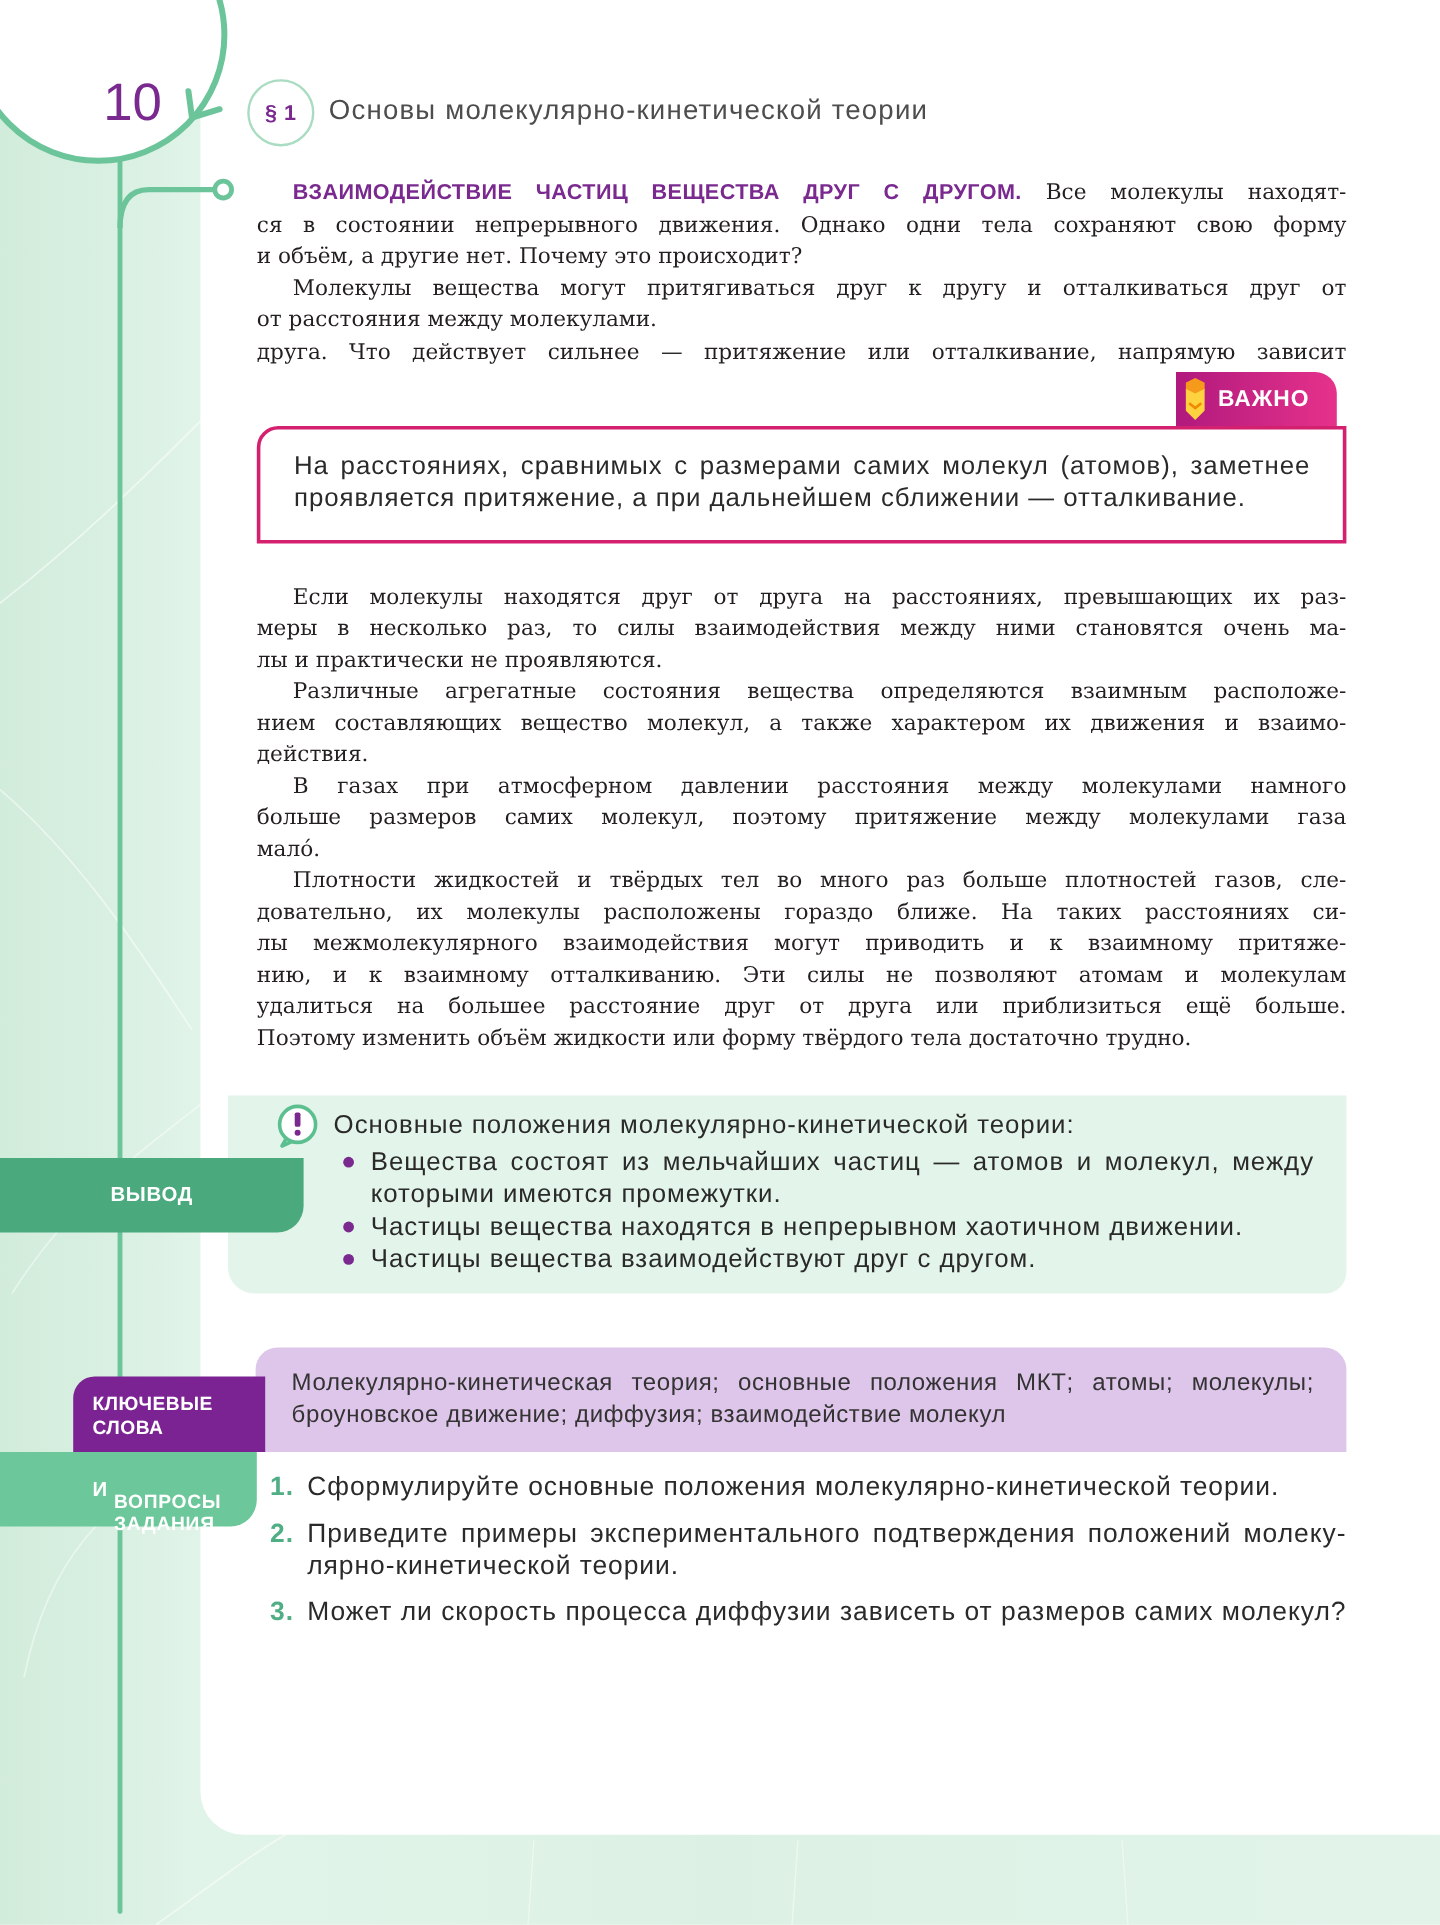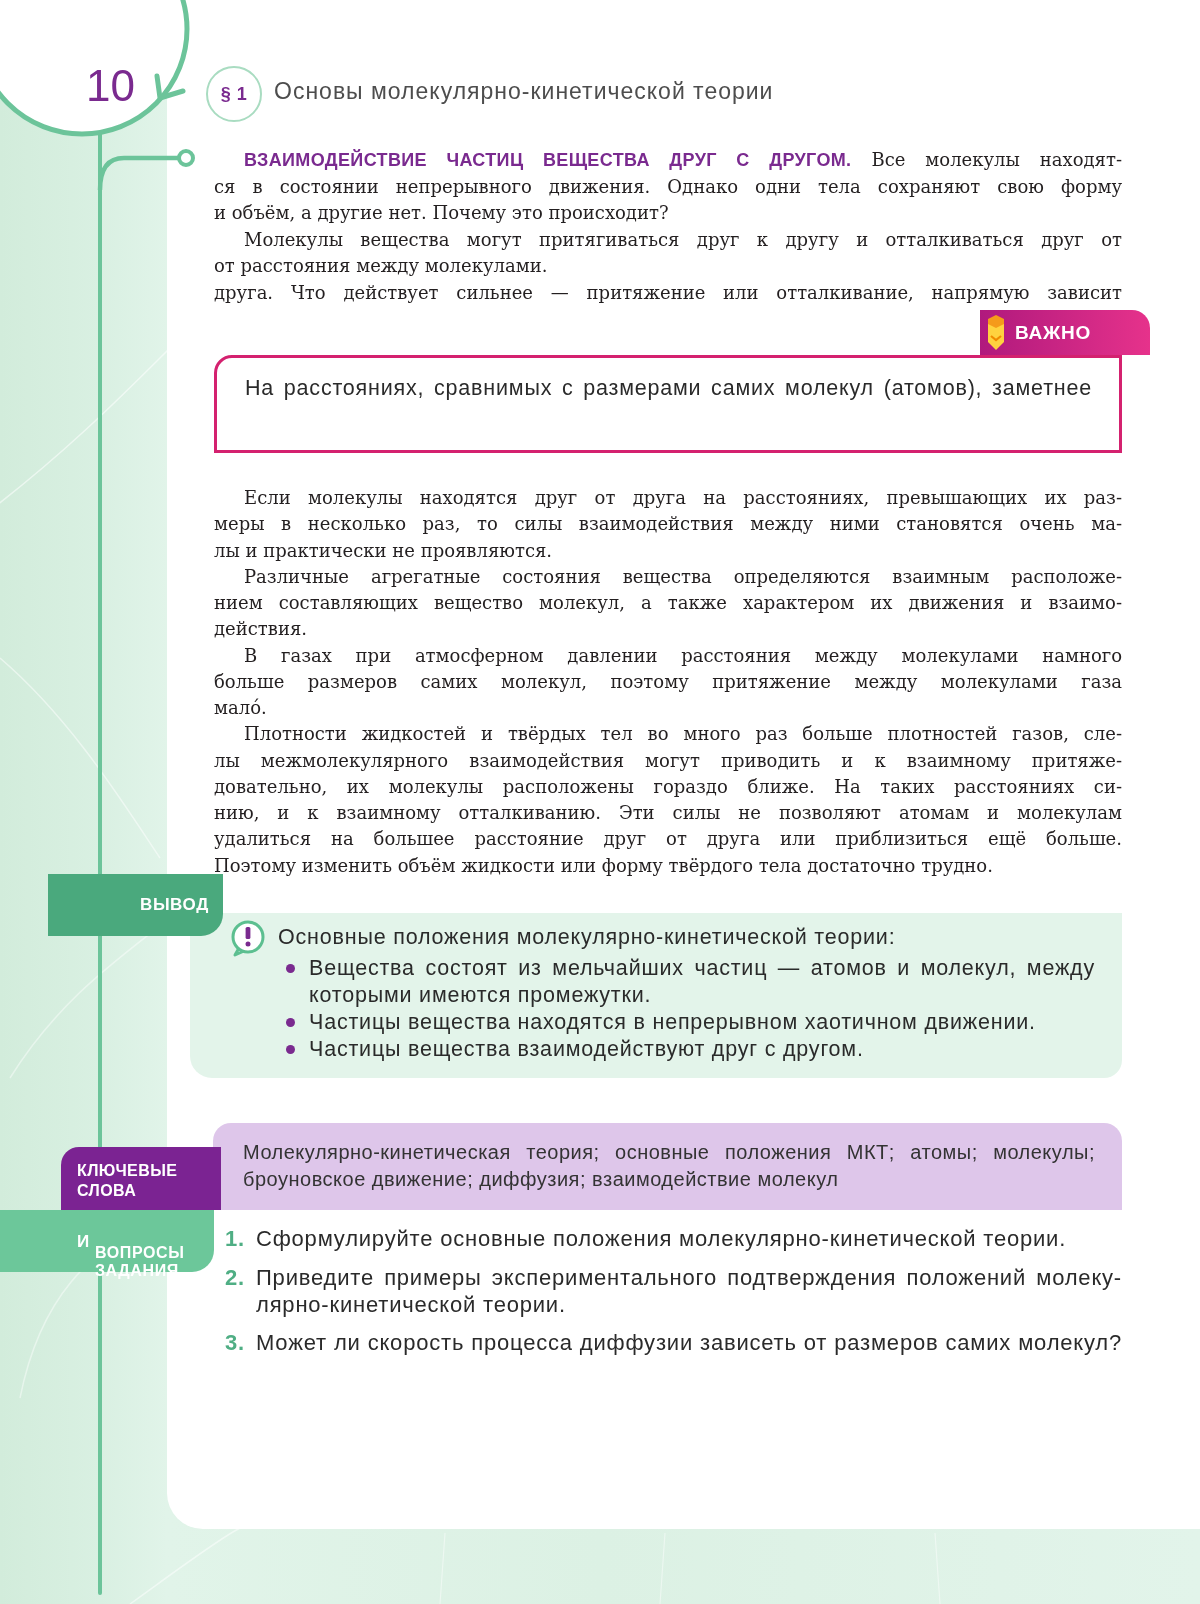--- a/index.html
+++ b/index.html
@@ -36,29 +36,29 @@
 
   .serif{font-family:"DejaVu Serif", serif;font-size:18px;color:var(--body_text);}
   .ln{display:block;}
   .j{text-align:justify;text-align-last:justify;}
   .l{text-align:left;white-space:nowrap;}
   .ind{text-indent:30px;}
   .intro{left:214px;top:147px;width:908px;line-height:26.6px;}
   .body-text{left:214px;top:485px;width:908px;line-height:26.25px;}
   .lead{font-family:"Liberation Sans", sans-serif;font-weight:bold;font-size:18px;letter-spacing:0.35px;color:var(--accent_purple);}
 
-  .imp-tab{left:980px;top:310px;width:170px;height:45px;border-top-right-radius:18px;
+  .imp-tab{left:980px;top:310px;width:134px;height:45px;border-top-right-radius:18px;
     background:linear-gradient(90deg,#b0197d,#e6328b);z-index:3;}
   .imp-icon{left:8px;top:5px;width:16px;height:35px;}
   .imp-tab-label{left:35px;top:0;line-height:45px;font-weight:bold;font-size:19px;color:#fff;letter-spacing:0.8px;}
   .imp-box{left:214px;top:355px;width:908px;height:98px;box-sizing:border-box;border:3px solid var(--important_pink);
     border-top-left-radius:18px;background:#fff;z-index:2;}
   .imp-text{left:245px;top:375px;width:847px;line-height:26.5px;font-size:21.5px;letter-spacing:0.8px;color:#2a2a2a;z-index:4;}
 
-  .concl-label{left:0;top:874px;width:175px;height:62px;background:var(--conclusion_label);border-bottom-right-radius:22px;z-index:3;margin-left:48px;}
+  .concl-label{left:0;top:965px;width:253px;height:62px;background:var(--conclusion_label);border-bottom-right-radius:22px;z-index:3;}
   .concl-label-text{left:92px;top:0;line-height:62px;font-weight:bold;font-size:17px;letter-spacing:0.6px;color:#fff;}
   .concl-box{left:190px;top:913px;width:932px;height:165px;background:var(--conclusion_bg);border-radius:0 0 18px 22px;z-index:2;}
   .excl-icon{left:229px;top:919px;width:38px;height:38px;z-index:4;}
   .concl-title{left:278px;top:924px;line-height:27px;font-size:21.5px;letter-spacing:0.8px;white-space:nowrap;z-index:4;}
   .concl-list{left:309px;top:954.5px;width:786px;line-height:27px;font-size:21.5px;letter-spacing:0.8px;z-index:4;}
   .bullet{position:relative;}
   .bullet-dot{position:absolute;left:-23px;top:9px;width:9px;height:9px;border-radius:50%;background:var(--accent_purple);}
 
   .kw-box{left:213px;top:1123px;width:909px;height:87px;background:var(--keywords_bg);border-radius:18px 18px 0 0;z-index:2;}
   .kw-text{left:243px;top:1139px;width:852px;line-height:26.5px;font-size:20px;letter-spacing:0.5px;color:#333;z-index:4;}
@@ -113,35 +113,36 @@
   <svg class="abs imp-icon" viewBox="0 0 16 35">
     <polygon points="8,0 16,4 16,10 8,14 0,10 0,4" fill="#f59a1b"></polygon>
     <polygon points="0,9 8,13 16,9 16,27 8,35 0,27" fill="#ffd23f"></polygon>
     <polyline points="3,21 8,25 13,21" fill="none" stroke="#f08a00" stroke-width="2.2"></polyline>
   </svg>
   <span class="abs imp-tab-label">ВАЖНО</span>
 </div>
 <div class="abs imp-box"></div>
 <div class="abs imp-text">
   <div class="ln j">На расстояниях, сравнимых с размерами самих молекул (атомов), заметнее</div>
+  <div class="ln l">проявляется притяжение, а при дальнейшем сближении — отталкивание.</div>
 </div>
 
 <div class="abs serif body-text">
   <div class="ln j ind">Если молекулы находятся друг от друга на расстояниях, превышающих их раз-</div>
   <div class="ln j">меры в несколько раз, то силы взаимодействия между ними становятся очень ма-</div>
   <div class="ln l">лы и практически не проявляются.</div>
   <div class="ln j ind">Различные агрегатные состояния вещества определяются взаимным расположе-</div>
   <div class="ln j">нием составляющих вещество молекул, а также характером их движения и взаимо-</div>
   <div class="ln l">действия.</div>
   <div class="ln j ind">В газах при атмосферном давлении расстояния между молекулами намного</div>
   <div class="ln j">больше размеров самих молекул, поэтому притяжение между молекулами газа</div>
   <div class="ln l">мало́.</div>
   <div class="ln j ind">Плотности жидкостей и твёрдых тел во много раз больше плотностей газов, сле-</div>
+  <div class="ln j">довательно, их молекулы расположены гораздо ближе. На таких расстояниях си-</div>
   <div class="ln j">лы межмолекулярного взаимодействия могут приводить и к взаимному притяже-</div>
-  <div class="ln j">довательно, их молекулы расположены гораздо ближе. На таких расстояниях си-</div>
   <div class="ln j">нию, и к взаимному отталкиванию. Эти силы не позволяют атомам и молекулам</div>
   <div class="ln j">удалиться на большее расстояние друг от друга или приблизиться ещё больше.</div>
   <div class="ln l">Поэтому изменить объём жидкости или форму твёрдого тела достаточно трудно.</div>
 </div>
 
 <div class="abs concl-box"></div>
 <div class="abs concl-label">
   <span class="abs concl-label-text">ВЫВОД</span>
 </div>
 <svg class="abs excl-icon" viewBox="0 0 38 38">

